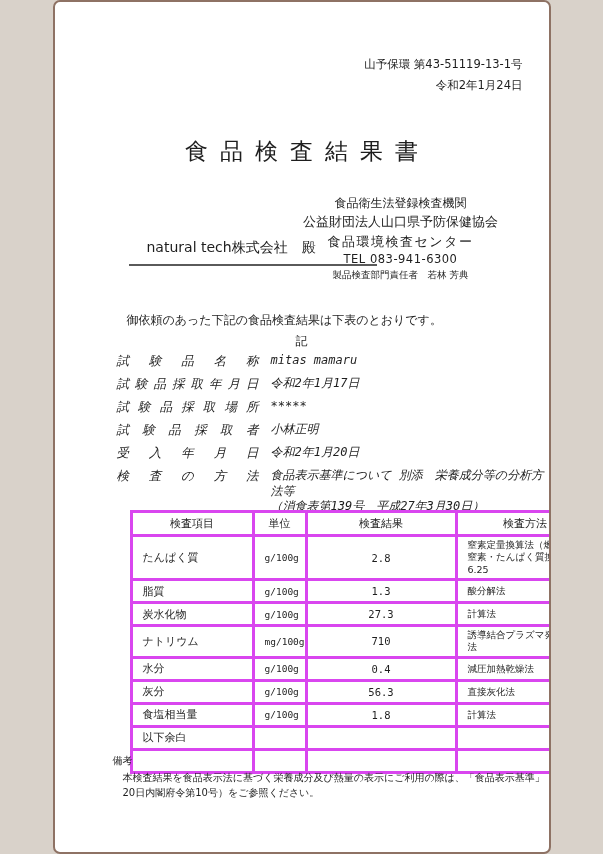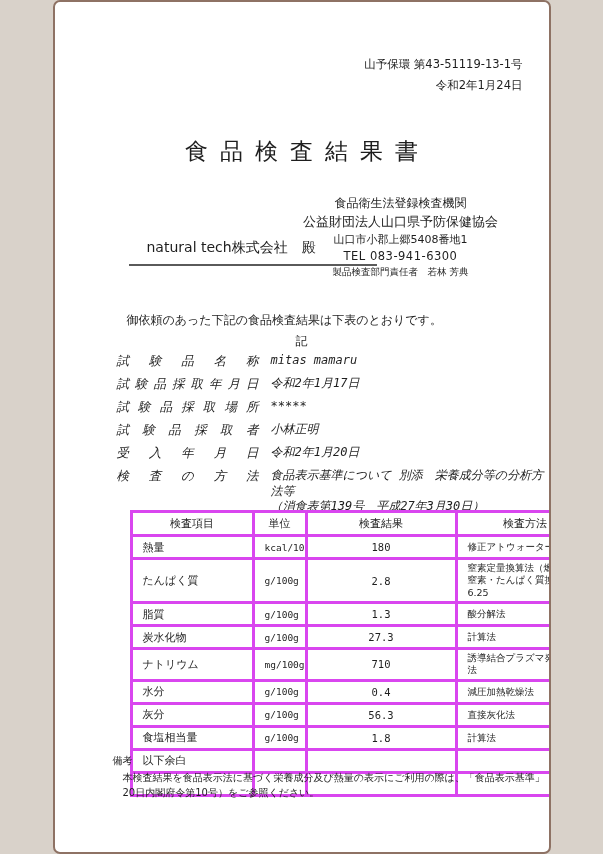--- a/index.html
+++ b/index.html
@@ -63,21 +63,21 @@
   <div class="doc-meta">
     <div>山予保環 第43-51119-13-1号</div>
     <div>令和2年1月24日</div>
   </div>
 
   <div class="title">食品検査結果書</div>
 
   <div class="org-block">
     <div class="org-l1">食品衛生法登録検査機関</div>
     <div class="org-l2">公益財団法人山口県予防保健協会</div>
-    <div class="org-l4">山口市小郡上郷5408番地1</div>
+    <div class="org-l3">食品環境検査センター</div>
     <div class="org-l5">TEL 083-941-6300</div>
     <div class="org-l6">製品検査部門責任者　若林 芳典</div>
   </div>
 
   <div class="addressee">natural tech株式会社　殿</div>
 
   <div class="request">御依頼のあった下記の食品検査結果は下表のとおりです。</div>
   <div class="ki">記</div>
 
   <div class="fields">
@@ -114,26 +114,20 @@
         <col style="width:53px">
         <col style="width:150px">
         <col style="width:138px">
     </colgroup>
     <tbody>
         <tr>
       <th>検査項目</th>
       <th>単位</th>
       <th>検査結果</th>
       <th>検査方法</th>
-    </tr>
-    <tr>
-      <td class="c-item">熱量</td>
-      <td class="c-unit">kcal/100g</td>
-      <td class="c-result">180</td>
-      <td class="c-method">修正アトウォーター法</td>
     </tr>
     <tr>
       <td class="c-item">たんぱく質</td>
       <td class="c-unit">g/100g</td>
       <td class="c-result">2.8</td>
       <td class="c-method">窒素定量換算法（燃焼法）
 窒素・たんぱく質換算係数 6.25</td>
     </tr>
     <tr>
       <td class="c-item">脂質</td>

